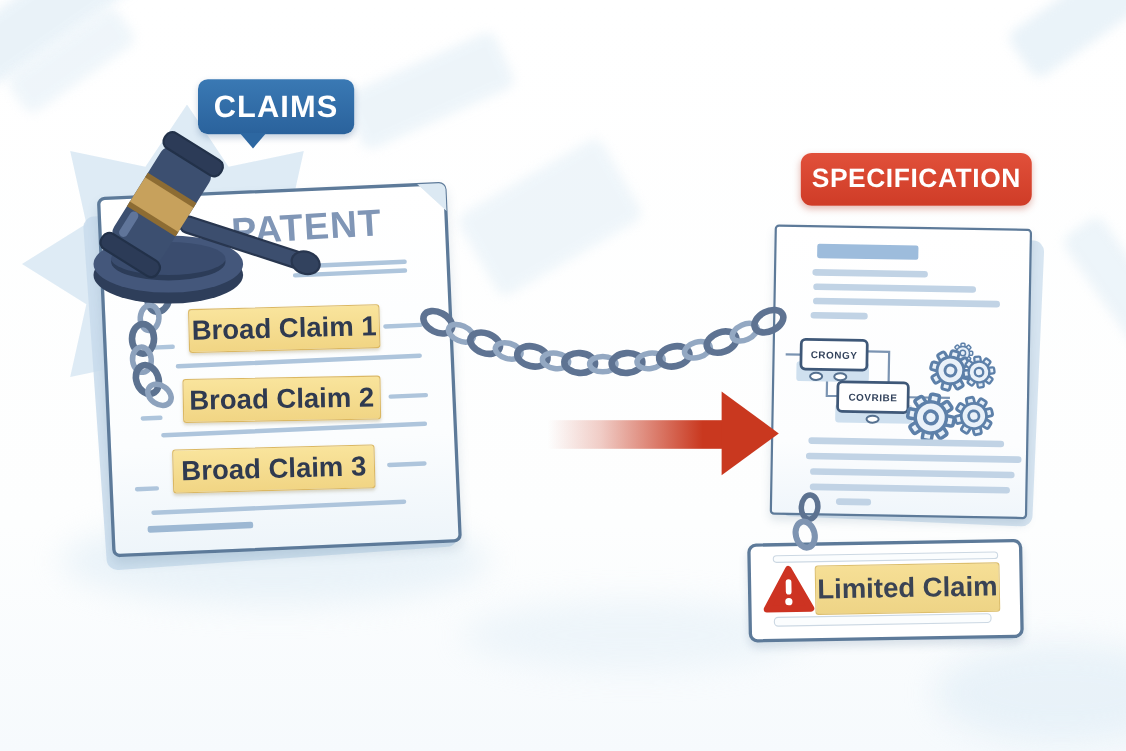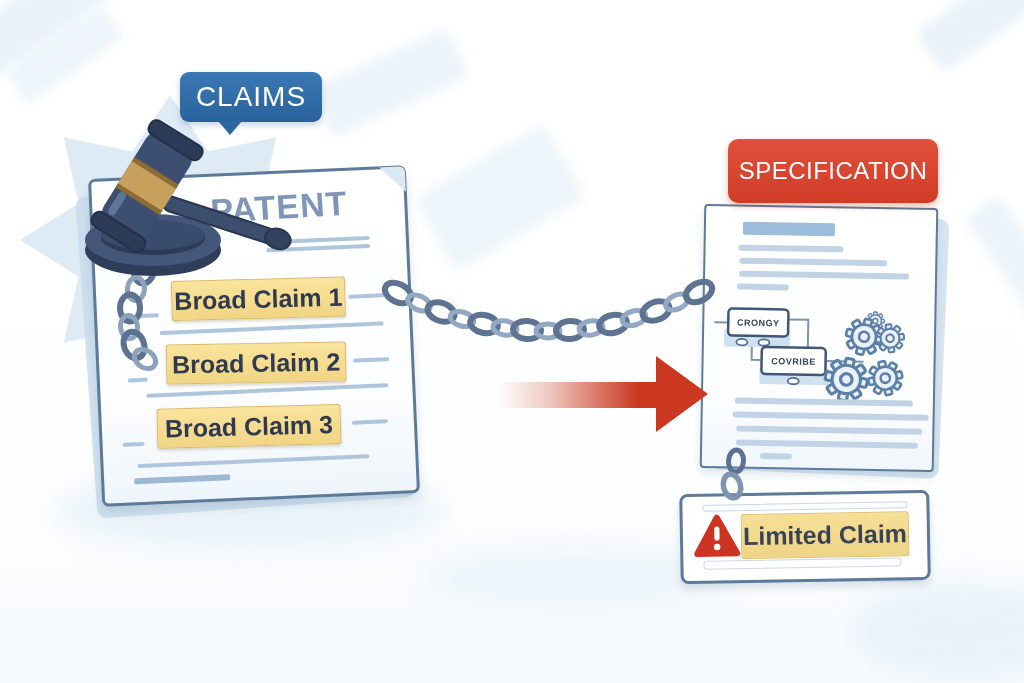--- a/index.html
+++ b/index.html
@@ -12,23 +12,23 @@
   .burst{position:absolute;background:#d8e8f3;opacity:.85;
          clip-path:polygon(50% 0%,62.6% 19.5%,85.4% 14.6%,80.5% 37.4%,100% 50%,80.5% 62.6%,85.4% 85.4%,62.6% 80.5%,50% 100%,37.4% 80.5%,14.6% 85.4%,19.5% 62.6%,0% 50%,19.5% 37.4%,14.6% 14.6%,37.4% 19.5%);}
   
   .claims-badge{position:absolute;left:180px;top:72px;width:142px;height:50px;
       background:linear-gradient(180deg,#3a79b4,#2a629c);border-radius:9px;
       display:flex;align-items:center;justify-content:center;
       box-shadow:0 3px 6px rgba(40,80,130,.25);}
   .claims-badge .tail{position:absolute;left:38px;bottom:-13px;width:0;height:0;
       border-left:12px solid transparent;border-right:12px solid transparent;
       border-top:14px solid #2d67a1;}
-  .badge-text{color:#ffffff;font-weight:400;letter-spacing:1px;}
+  .badge-text{color:#ffffff;font-weight:700;letter-spacing:1px;}
   .claims-badge .badge-text{font-size:28px;}
-  .spec-badge{position:absolute;left:728px;top:139px;width:210px;height:64px;
+  .spec-badge{position:absolute;left:728px;top:139px;width:210px;height:48px;
       background:linear-gradient(180deg,#e1503a,#cf3c27);border-radius:10px;
       display:flex;align-items:center;justify-content:center;
       box-shadow:0 3px 7px rgba(180,60,40,.35);}
   .spec-badge .badge-text{font-size:24px;letter-spacing:.5px;}
   
   .doc-shadow{position:absolute;background:#c9dcec;border-radius:10px;}
   .patent-doc{position:absolute;left:95px;top:172px;width:312px;height:322px;
       background:linear-gradient(180deg,#ffffff 0%,#fbfdfe 70%,#eef5fa 100%);
       border:3px solid #5d7a99;border-radius:7px;transform:rotate(-2.5deg);
       box-shadow:0 6px 10px rgba(90,120,150,.18);}

